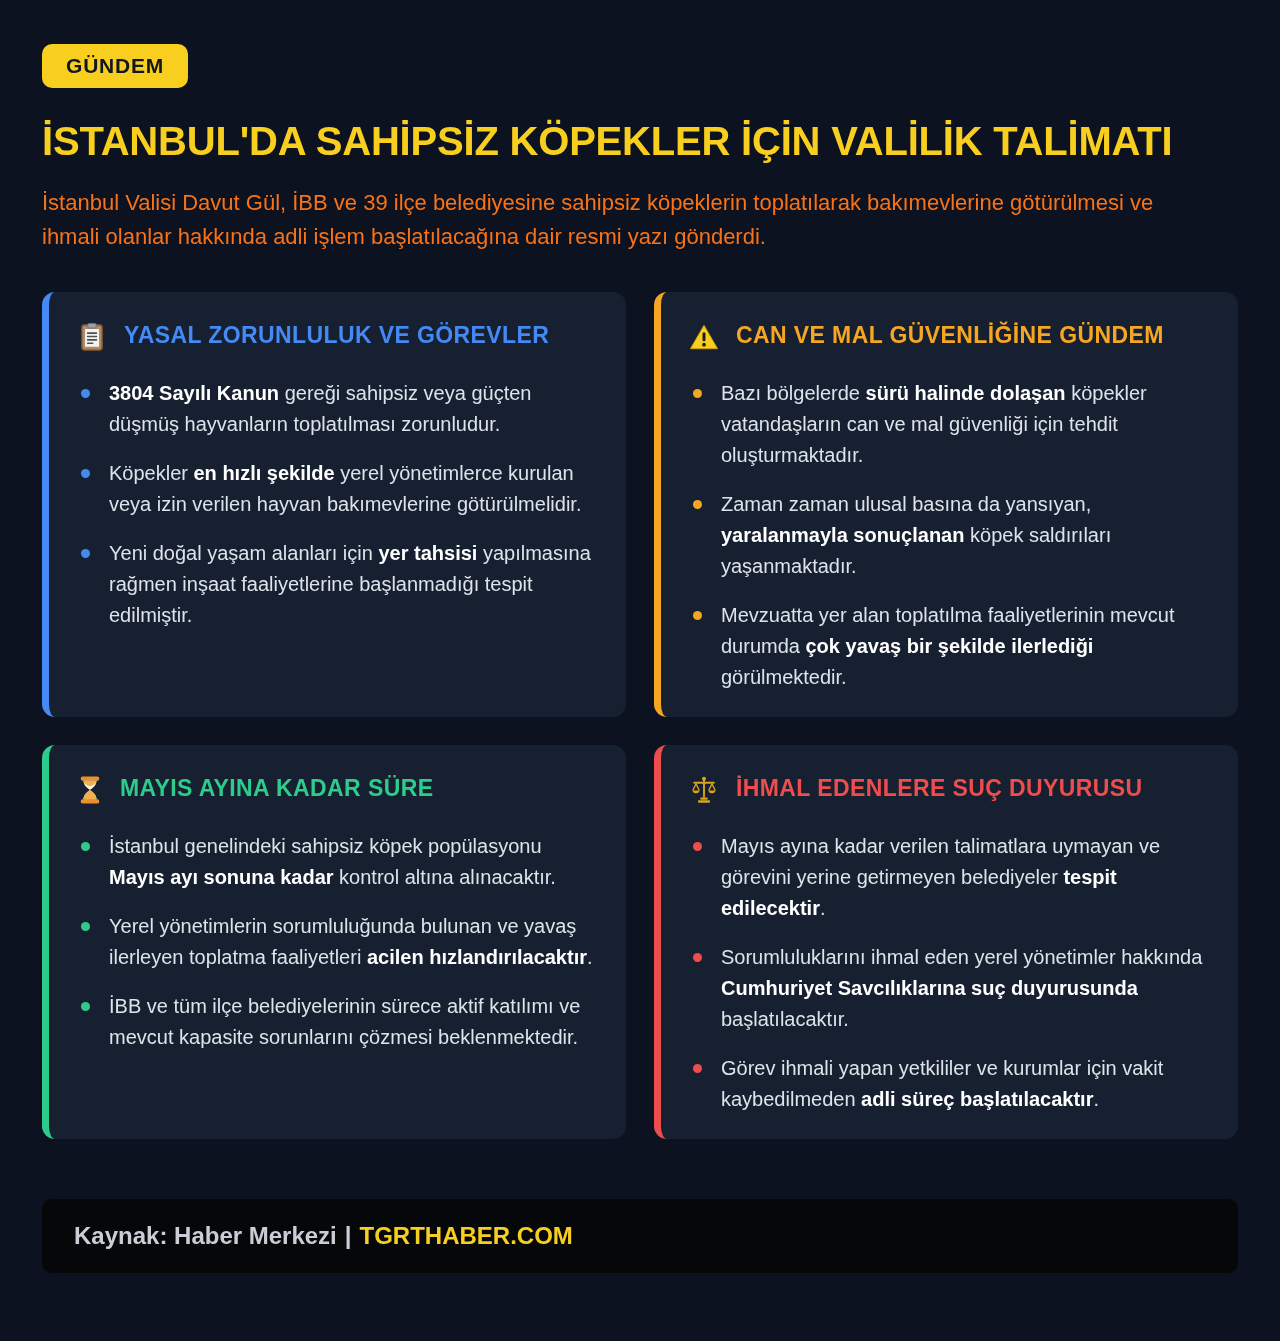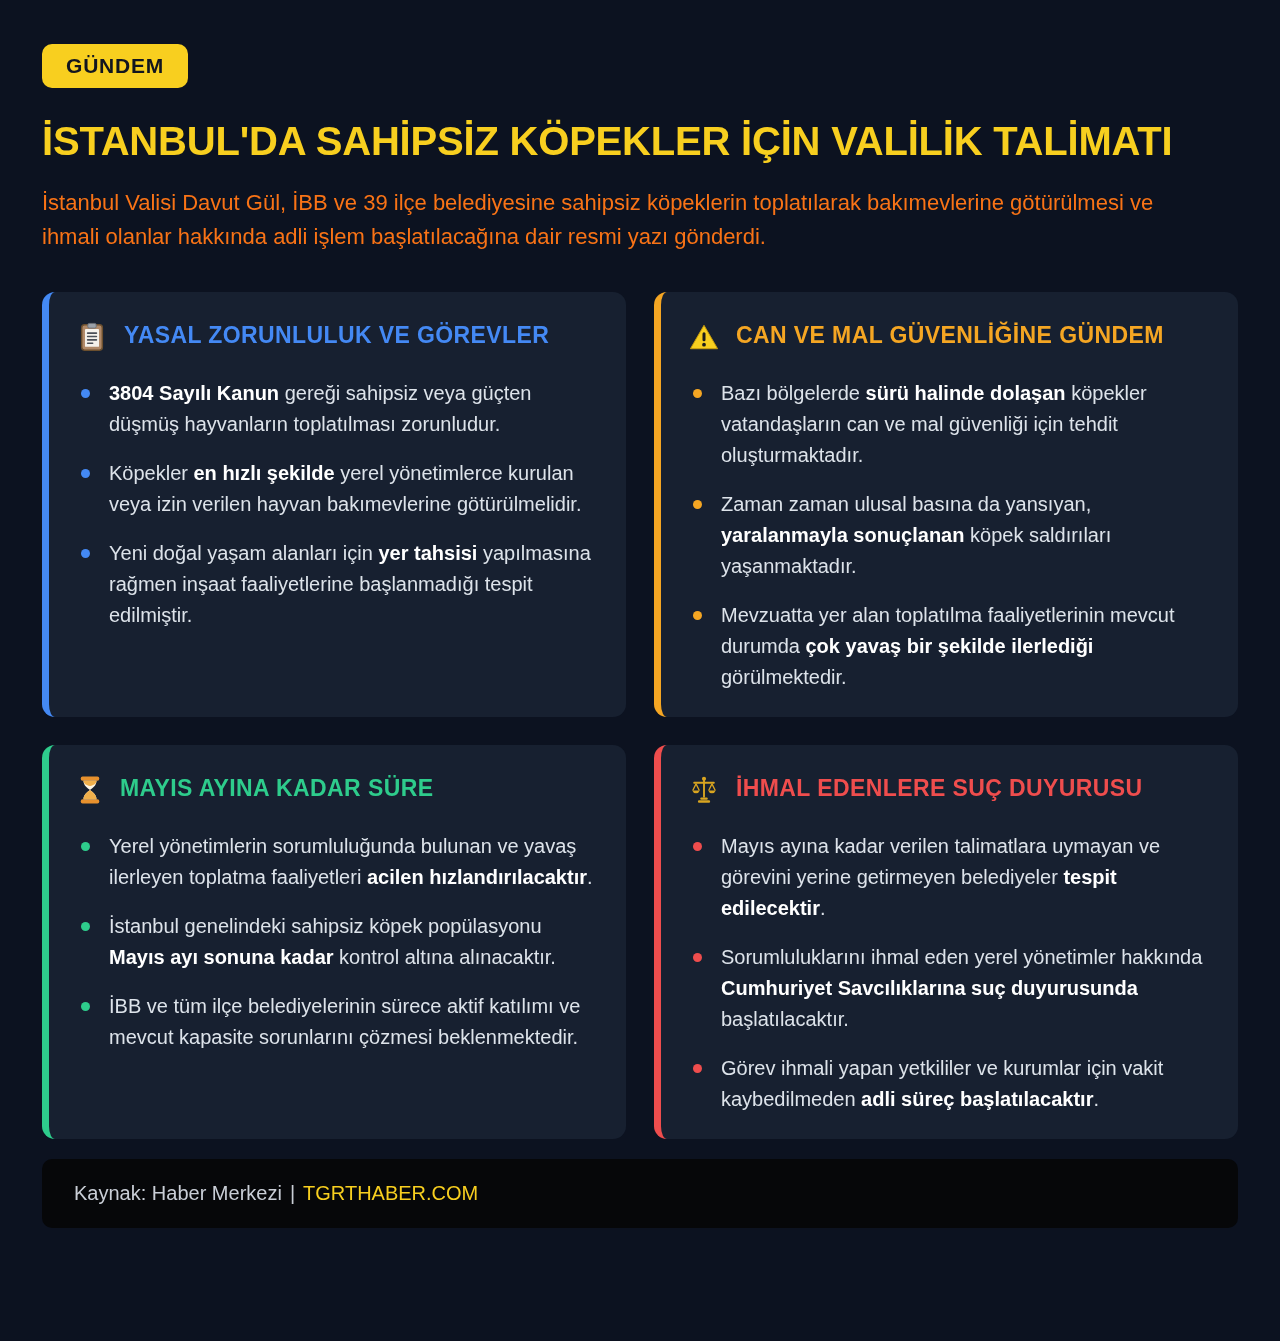--- a/index.html
+++ b/index.html
@@ -88,26 +88,26 @@
     left:4px;
     top:11px;
     width:9px;
     height:9px;
     border-radius:50%;
     background:var(--accent,#4489f4);
   }
   ul.bullets b{color:#ffffff;}
 
   .footer{
-    margin-top:20px;
+    margin-top:60px;
     background:var(--footer-bg);
     border-radius:10px;
     padding:23px 32px;
-    font-size:20px;
-    font-weight:normal;
+    font-size:24px;
+    font-weight:bold;
     color:#c9ced6;
   }
   .footer .sep{margin:0 8px;color:#c9ced6;}
   .footer .site{color:var(--yellow);}
 </style>
 </head>
 <body>
 
 <div class="page">
 
@@ -167,22 +167,22 @@
               <rect x="4" y="1.5" width="20" height="4.5" rx="2" fill="#e8912d"></rect>
               <rect x="4" y="26" width="20" height="4.5" rx="2" fill="#e8912d"></rect>
               <path d="M7 6 H21 C21 11.5 16.5 13.8 14 16 C16.5 18.2 21 20.5 21 26 H7 C7 20.5 11.5 18.2 14 16 C11.5 13.8 7 11.5 7 6 Z" fill="#fdf4e3"></path>
               <path d="M14 16 C11.5 18.2 7 20.5 7 26 H21 C21 20.5 16.5 18.2 14 16 Z" fill="#f0b04c"></path>
               <path d="M7 6 H21 C21 9 18 11 14 11.8 C10 11 7 9 7 6 Z" fill="#f0b04c"></path>
             </svg>
           </span>
         <span class="card-title-text">MAYIS AYINA KADAR SÜRE</span>
       </h2>
       <ul class="bullets">
+          <li><span>İstanbul genelindeki sahipsiz köpek popülasyonu </span><b>Mayıs ayı sonuna kadar</b><span> kontrol altına alınacaktır.</span></li>
           <li><span>Yerel yönetimlerin sorumluluğunda bulunan ve yavaş ilerleyen toplatma faaliyetleri </span><b>acilen hızlandırılacaktır</b><span>.</span></li>
-          <li><span>İstanbul genelindeki sahipsiz köpek popülasyonu </span><b>Mayıs ayı sonuna kadar</b><span> kontrol altına alınacaktır.</span></li>
           <li><span>İBB ve tüm ilçe belediyelerinin sürece aktif katılımı ve mevcut kapasite sorunlarını çözmesi beklenmektedir.</span></li>
         </ul>
     </section>
 
     <section class="card" style="--accent: #ef4d4d;">
       <h2 class="card-title">
         <span class="ic">
             <svg width="30" height="30" viewBox="0 0 32 32">
               <g fill="#d9a520">
                 <circle cx="16" cy="4" r="2.2"></circle>

